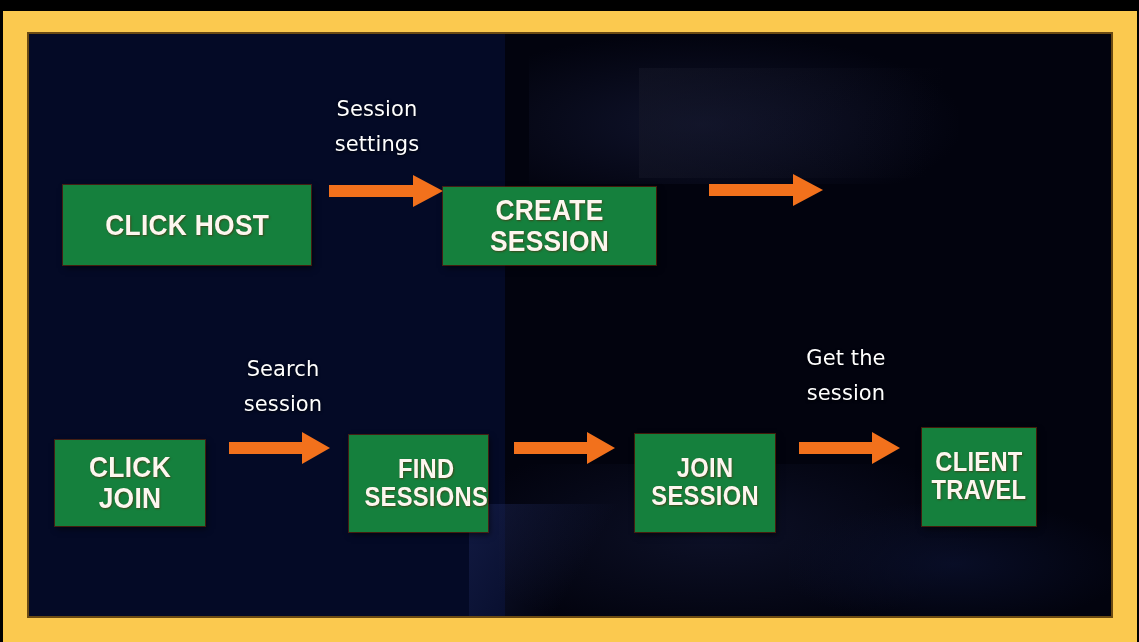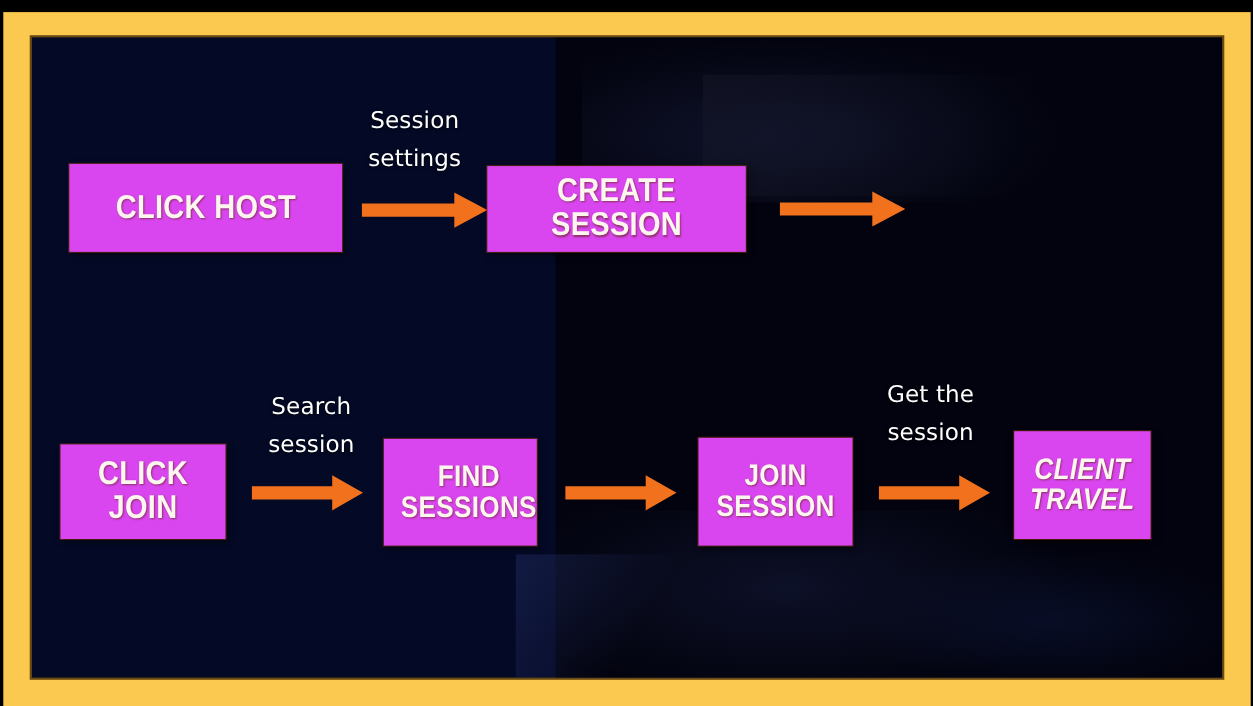--- a/index.html
+++ b/index.html
@@ -91,26 +91,27 @@
     left: 610px;
     top: 34px;
     width: 420px;
     height: 110px;
     background: linear-gradient(100deg, rgba(22,24,40,0.5) 0%, rgba(2,3,14,0) 70%);
   }
 
   
   .flow-box {
     position: absolute;
-    background: #d946ef;
+    background: #15803d;
     box-shadow: 0 0 0 1px rgba(120,50,10,0.55), 2px 3px 6px rgba(0,0,0,0.55);
     display: flex;
     align-items: center;
     justify-content: center;
     box-sizing: border-box;
+    margin-top: 36px;
   }
   .flow-box-label {
     color: #fdf6ef;
     font-family: "Liberation Sans Narrow", "Liberation Sans", sans-serif;
     font-weight: bold;
     text-align: center;
     line-height: 1.02;
     letter-spacing: 0.3px;
     text-shadow: 1px 1px 2px rgba(90,35,5,0.6);
     transform: scaleX(0.88);
@@ -163,21 +164,21 @@
 
   <div class="annotation" style="left:311px; top:92px; width:132px;">Session
 settings</div>
 
   <div class="arrow" style="left:329px; top:173px; width:114px;">
     <svg width="114" height="36" viewBox="0 0 114 36" aria-hidden="true">
       <path d="M0 12 H84 V2 L114 18 L84 34 V24 H0 Z" fill="#f2711c"></path>
     </svg>
   </div>
 
-  <div class="flow-box size-wide" style="left:443px; top:151px; width:235px; height:78px;">
+  <div class="flow-box size-wide" style="left:443px; top:151px; width:213px; height:78px;">
     <span class="flow-box-label">CREATE SESSION</span>
   </div>
 
   <div class="arrow" style="left:709px; top:172px; width:114px;">
     <svg width="114" height="36" viewBox="0 0 114 36" aria-hidden="true">
       <path d="M0 12 H84 V2 L114 18 L84 34 V24 H0 Z" fill="#f2711c"></path>
     </svg>
   </div>
 
 
@@ -213,18 +214,18 @@
 
   <div class="annotation" style="left:784px; top:341px; width:124px;">Get the
 session</div>
 
   <div class="arrow" style="left:799px; top:430px; width:101px;">
     <svg width="101" height="36" viewBox="0 0 101 36" aria-hidden="true">
       <path d="M0 12 H73 V2 L101 18 L73 34 V24 H0 Z" fill="#f2711c"></path>
     </svg>
   </div>
 
-  <div class="flow-box size-small" style="left:922px; top:392px; width:124px; height:98px;font-style:italic;">
+  <div class="flow-box size-small" style="left:922px; top:392px; width:114px; height:98px;">
     <span class="flow-box-label">CLIENT
 TRAVEL</span>
   </div>
 
 </div>
 
 </body></html>

